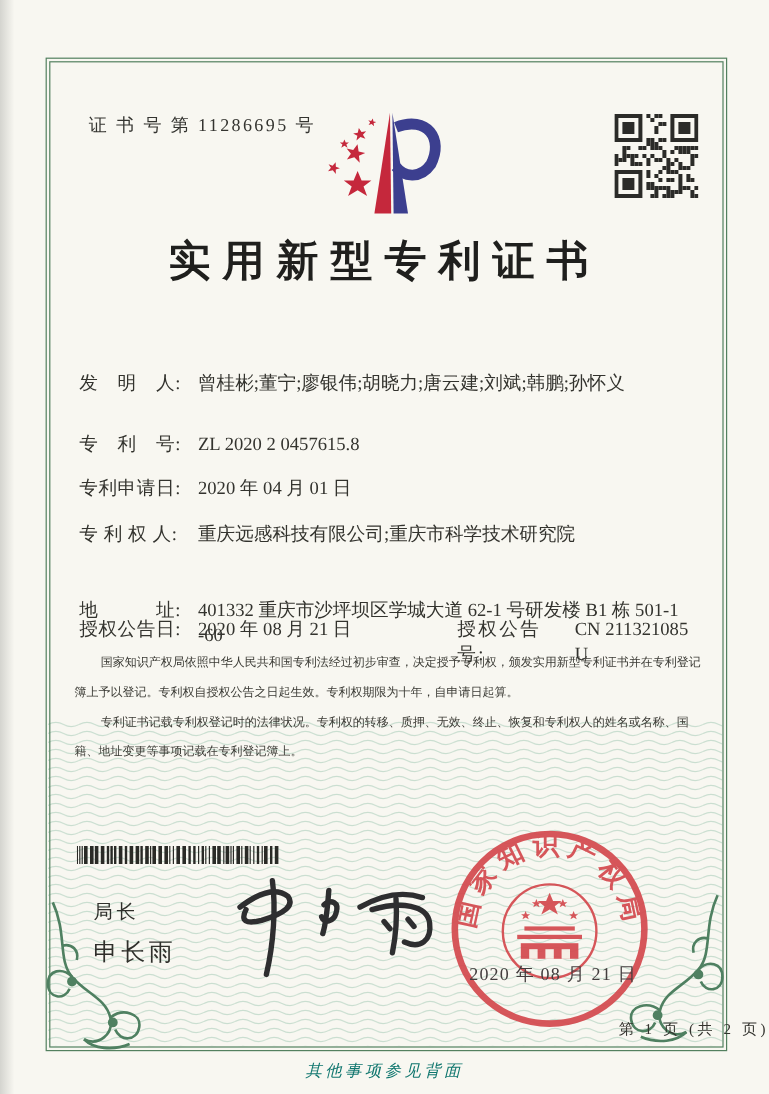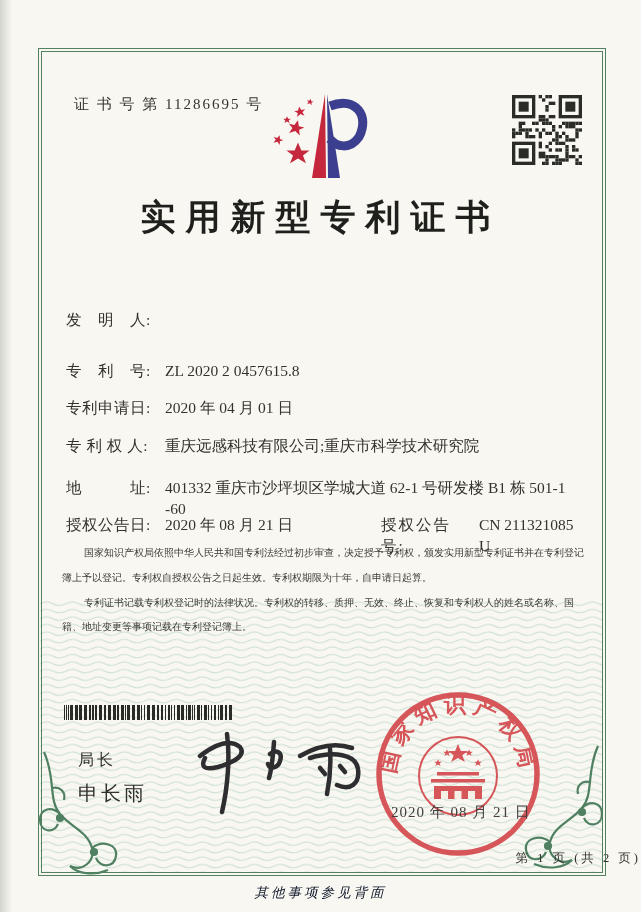--- a/index.html
+++ b/index.html
@@ -29,21 +29,21 @@
   .paras p{margin:0;text-indent:2.2em;}
   .barcode{position:absolute;left:64px;top:705px;width:172px;height:15px;overflow:hidden;}
   .gov-title{position:absolute;left:78px;top:750px;font-size:16px;letter-spacing:3px;color:#2f2f2b;}
   .gov-name{position:absolute;left:78px;top:780px;font-size:20px;letter-spacing:3px;color:#2f2f2b;}
   .signature{position:absolute;left:182px;top:724px;}
   .seal{position:absolute;left:372px;top:688px;opacity:.92;}
   .seal-date{position:absolute;left:391px;top:803px;font-size:15px;letter-spacing:1px;color:#433d3e;}
   .page-indicator{position:absolute;left:0;right:0;top:850px;text-align:right;
          font-size:12.5px;letter-spacing:3px;color:#33332e;}
   .back-note{position:absolute;left:0;right:0;top:884px;text-align:center;font-size:13.5px;
-         font-style:italic;letter-spacing:3px;color:#0f172a;}
+         font-style:italic;letter-spacing:3px;color:#0f766e;}
 </style>
 </head>
 <body>
 
 <div class="page">
   <div class="scan-edge"></div>
 
   <svg class="waves" width="562" height="272">
     <defs>
       <pattern id="wv" width="26" height="7.5" patternUnits="userSpaceOnUse">
@@ -216,34 +216,35 @@
       <rect x="53.333333333333336" y="6.666666666666667" width="10" height="10" fill="#2b2b28"></rect>
       <rect x="0" y="46.66666666666667" width="23.333333333333336" height="23.333333333333336" fill="#2b2b28"></rect>
       <rect x="3.3333333333333335" y="50" width="16.666666666666668" height="16.666666666666668" fill="#f8f7f1"></rect>
       <rect x="6.666666666666667" y="53.333333333333336" width="10" height="10" fill="#2b2b28"></rect>
     </svg>
 
   <div class="title">实用新型专利证书</div>
 
   <div class="frow" style="top:309px">
     <span class="flabel">发　明　人:</span>
+    <span class="fvalue">曾桂彬;董宁;廖银伟;胡晓力;唐云建;刘斌;韩鹏;孙怀义</span>
   </div>
   <div class="frow" style="top:360px">
     <span class="flabel">专　利　号:</span>
     <span class="fvalue">ZL 2020 2 0457615.8</span>
   </div>
   <div class="frow" style="top:397px">
     <span class="flabel">专利申请日:</span>
     <span class="fvalue">2020 年 04 月 01 日</span>
   </div>
   <div class="frow" style="top:435px">
     <span class="flabel">专 利 权 人:</span>
     <span class="fvalue">重庆远感科技有限公司;重庆市科学技术研究院</span>
   </div>
-  <div class="frow" style="top:477px">
+  <div class="frow" style="top:498px">
     <span class="flabel">地　　　址:</span>
     <span class="fvalue">401332 重庆市沙坪坝区学城大道 62-1 号研发楼 B1 栋 501-1
 -60</span>
   </div>
   <div class="frow" style="top:514px">
     <span class="flabel">授权公告日:</span>
     <span class="fvalue fixed">2020 年 08 月 21 日</span>
     <span class="grant-label">授权公告号:</span>
     <span class="grant-value">CN 211321085 U</span>
   </div>

